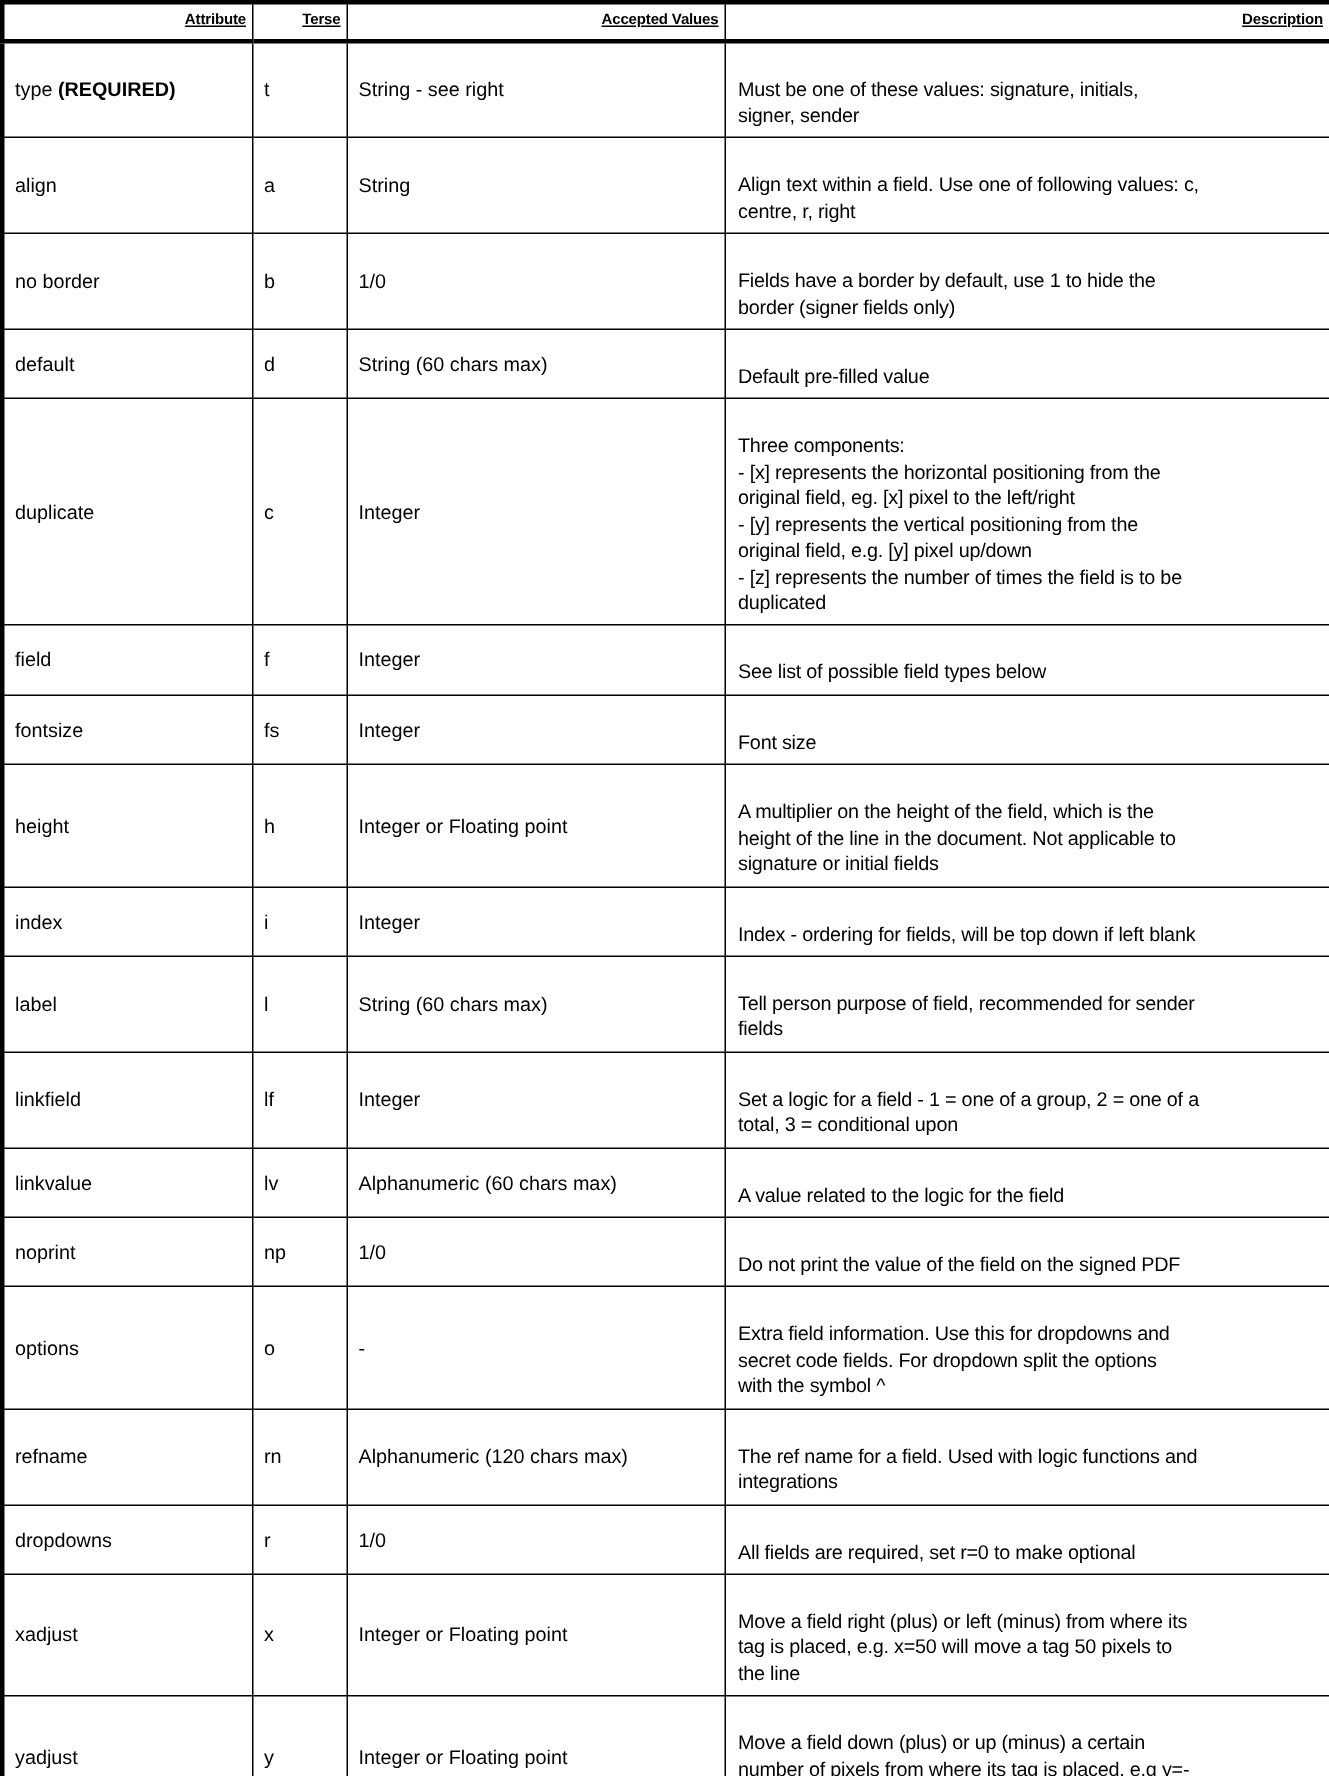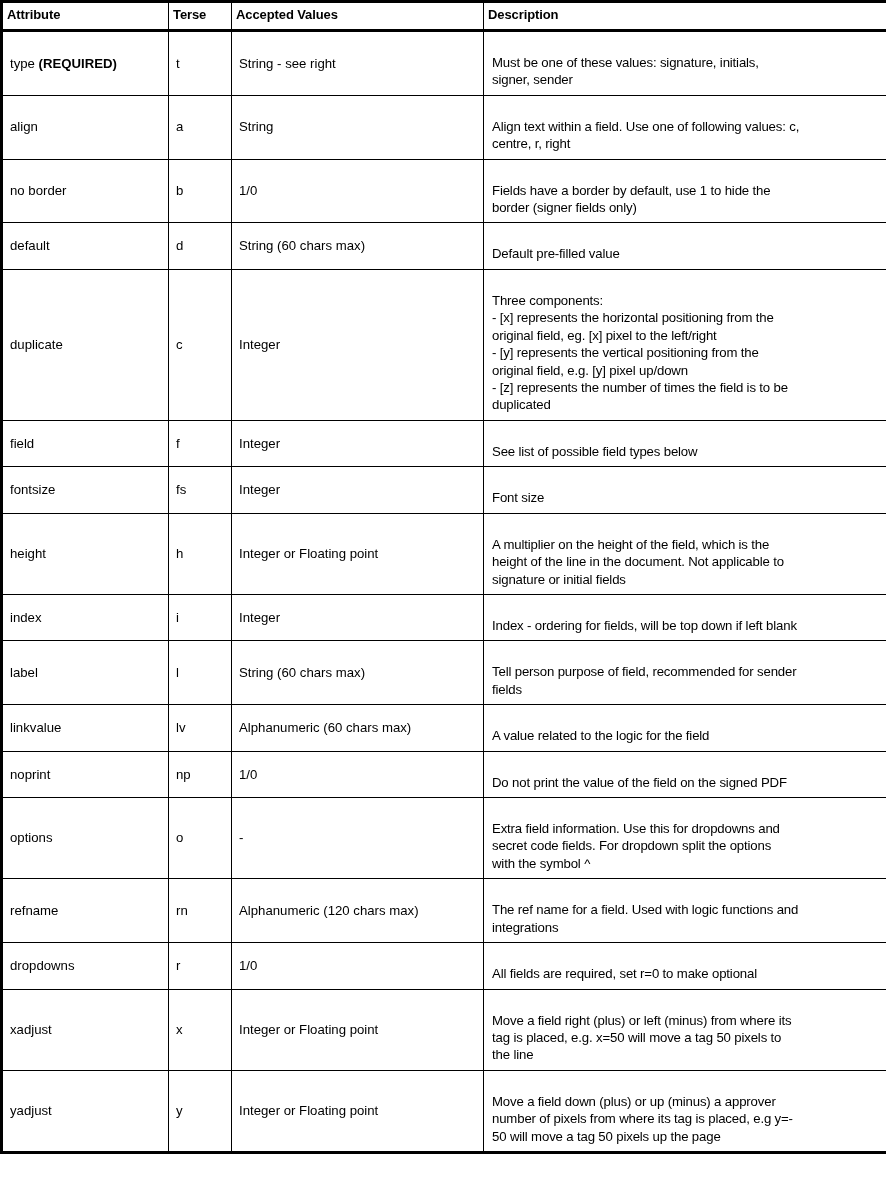--- a/index.html
+++ b/index.html
@@ -28,27 +28,28 @@
   }
   table.attr-table col.c-attribute { width: 167px; }
   table.attr-table col.c-terse     { width: 63px;  }
   table.attr-table col.c-accepted  { width: 252px; }
   table.attr-table col.c-desc      { width: 404px; }
 
   thead th {
     border: 1px solid #000000;
     border-bottom: 3px solid #000000;
     font-weight: bold;
-    font-size: 13px;
-    text-align: left;
+    font-size: 10px;
+    text-align: right;
     padding: 5px 4px 6px 4px;
     line-height: 1.15;
     vertical-align: middle;
     background: #ffffff;
     letter-spacing: -0.1px;
+    text-decoration: underline;
   }
   tbody td {
     border: 1px solid #000000;
     font-size: 13.2px;
     line-height: 1.32;
     padding: 6px 5px 6px 7px;
     background: #ffffff;
   }
   tbody td.col-attribute,
   tbody td.col-terse,
@@ -179,20 +180,29 @@
         <tr>
           <td class="col-attribute"><span>label</span></td>
           <td class="col-terse">l</td>
           <td class="col-accepted">String (60 chars max)</td>
           <td class="col-desc">
             <span class="desc-line">Tell person purpose of field, recommended for sender</span>
             <span class="desc-line">fields</span>
           </td>
         </tr>
         <tr>
+          <td class="col-attribute"><span>linkfield</span></td>
+          <td class="col-terse">lf</td>
+          <td class="col-accepted">Integer</td>
+          <td class="col-desc">
+            <span class="desc-line">Set a logic for a field - 1 = one of a group, 2 = one of a</span>
+            <span class="desc-line">total, 3 = conditional upon</span>
+          </td>
+        </tr>
+        <tr>
           <td class="col-attribute"><span>linkvalue</span></td>
           <td class="col-terse">lv</td>
           <td class="col-accepted">Alphanumeric (60 chars max)</td>
           <td class="col-desc">
             <span class="desc-line">A value related to the logic for the field</span>
           </td>
         </tr>
         <tr>
           <td class="col-attribute"><span>noprint</span></td>
           <td class="col-terse">np</td>
@@ -236,20 +246,20 @@
             <span class="desc-line">Move a field right (plus) or left (minus) from where its</span>
             <span class="desc-line">tag is placed, e.g. x=50 will move a tag 50 pixels to</span>
             <span class="desc-line">the line</span>
           </td>
         </tr>
         <tr>
           <td class="col-attribute"><span>yadjust</span></td>
           <td class="col-terse">y</td>
           <td class="col-accepted">Integer or Floating point</td>
           <td class="col-desc">
-            <span class="desc-line">Move a field down (plus) or up (minus) a approver</span>
+            <span class="desc-line">Move a field down (plus) or up (minus) a certain</span>
             <span class="desc-line">number of pixels from where its tag is placed, e.g y=-</span>
             <span class="desc-line">50 will move a tag 50 pixels up the page</span>
           </td>
         </tr>
       </tbody>
   </table>
 </div>
 
 </body></html>

